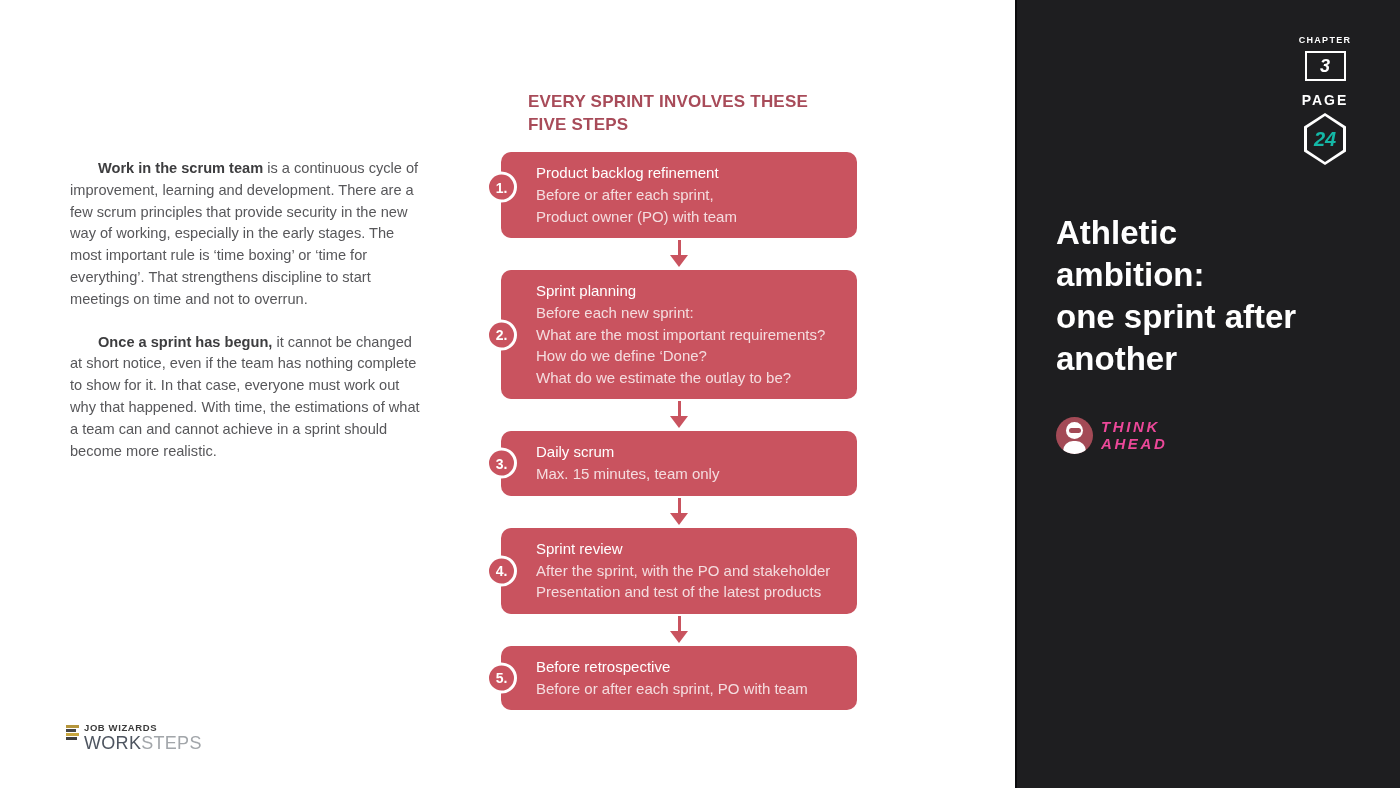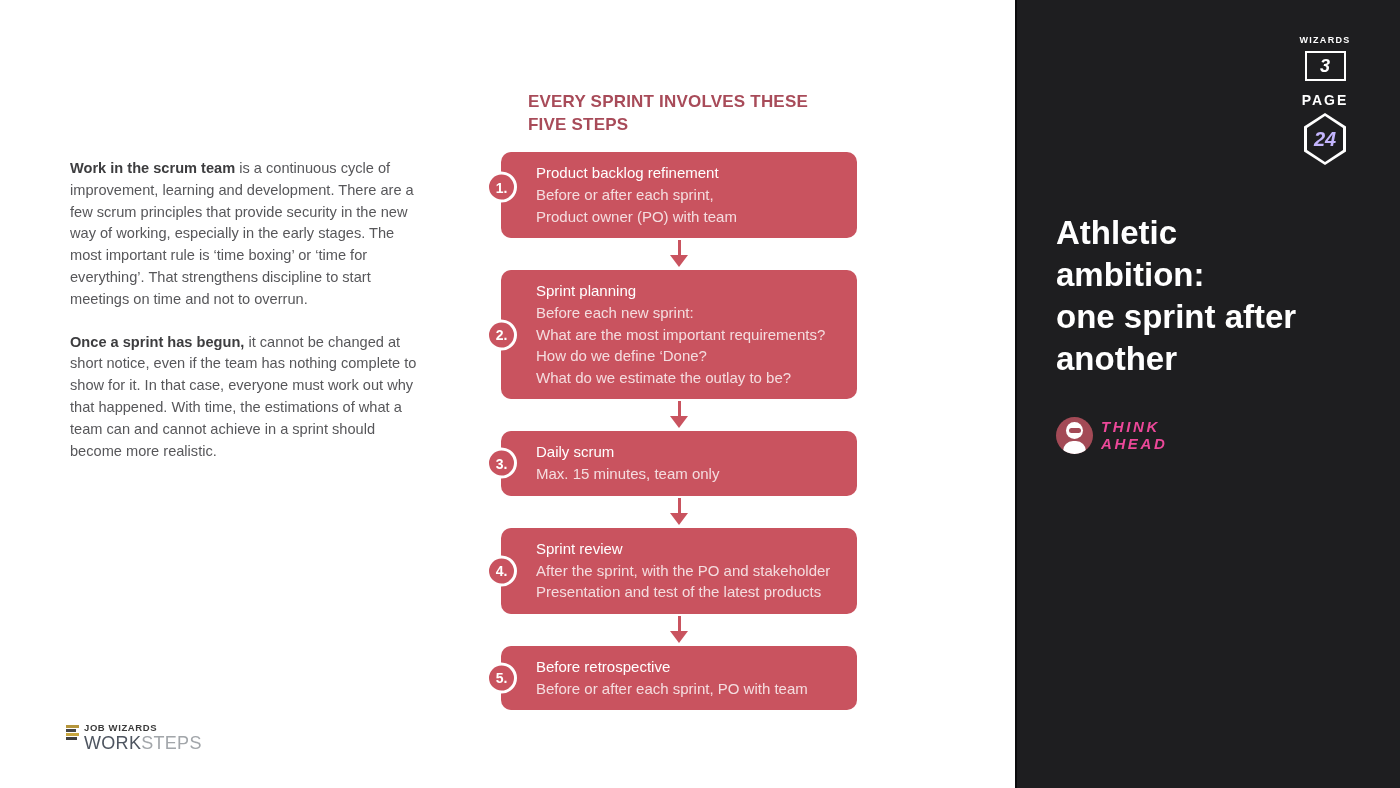--- a/index.html
+++ b/index.html
@@ -5,21 +5,21 @@
   html,body{margin:0;padding:0;background:#ffffff;}
   .page{
     position:relative;width:1400px;height:788px;overflow:hidden;
     font-family:"Liberation Sans",sans-serif;background:#ffffff;
   }
 
   
   .body-copy{position:absolute;left:70px;top:158px;width:352px;
     font-size:14.6px;line-height:21.8px;color:#57575a;}
   .body-copy p{margin:0 0 21px 0;}
-  .lead{font-weight:bold;color:#3d3d3f;}
+  .lead{font-weight:bold;color:#3d3d3f;margin-left:28px;}
 
   
   .diagram-heading{position:absolute;left:528px;top:91px;width:320px;
     font-size:17px;font-weight:bold;line-height:22.5px;color:#a84b59;letter-spacing:.2px;}
   .steps{position:absolute;left:501px;top:152px;width:356px;}
   .step{position:relative;background:#c9535f;border-radius:10px;
     padding:10px 16px 11px 35px;color:#ffffff;box-sizing:border-box;}
   .step-title{font-size:15px;font-weight:normal;line-height:22px;}
   .step-lines{font-size:15px;line-height:21.5px;color:rgba(255,255,255,.80);white-space:pre-line;}
   .badge{position:absolute;left:-15px;top:50%;transform:translateY(-50%);
@@ -38,21 +38,21 @@
   .chapter-label{font-size:9px;font-weight:bold;letter-spacing:1.3px;}
   .chapter-box{margin:6px auto 0;width:37px;height:26px;border:2.5px solid #ffffff;
     display:flex;align-items:center;justify-content:center;
     font-size:18px;font-weight:bold;font-style:italic;}
   .page-label{margin-top:11px;font-size:14px;font-weight:bold;letter-spacing:2px;}
   .hex{position:relative;margin:5px auto 0;width:42px;height:52px;background:#ffffff;
     clip-path:polygon(50% 0,100% 26%,100% 74%,50% 100%,0 74%,0 26%);}
   .hex-inner{position:absolute;left:3px;top:3px;right:3px;bottom:3px;background:#1e1e20;
     clip-path:polygon(50% 0,100% 26%,100% 74%,50% 100%,0 74%,0 26%);
     display:flex;align-items:center;justify-content:center;
-    font-size:20px;font-weight:bold;font-style:italic;color:#c4b5fd;}
+    font-size:20px;font-weight:bold;font-style:italic;color:#14b8a6;}
   .panel-title{position:absolute;left:39px;top:212px;margin:0;width:320px;
     font-size:33px;font-weight:bold;line-height:42px;color:#ffffff;white-space:pre-line;}
   .thinkahead{position:absolute;left:39px;top:417px;display:flex;align-items:center;}
   .ta-circle{position:relative;width:37px;height:37px;border-radius:50%;background:#a34a56;overflow:hidden;flex:none;}
   .ta-head{position:absolute;left:10px;top:5px;width:17px;height:17px;border-radius:50%;background:#ffffff;}
   .ta-visor{position:absolute;left:13px;top:11px;width:12px;height:5px;border-radius:3px;background:#a34a56;}
   .ta-body{position:absolute;left:7px;top:24px;width:23px;height:14px;border-radius:10px 10px 0 0;background:#ffffff;}
   .ta-text{margin-left:8px;font-size:15px;font-weight:bold;font-style:italic;
     letter-spacing:2.6px;line-height:16.5px;color:#ec4899;}
 
@@ -137,21 +137,21 @@
       <div class="badge">5.</div>
       <div class="step-title">Before retrospective</div>
       <div class="step-lines">Before or after each sprint, PO with team</div>
     </div>
 
   </div>
 
   <div class="panel">
 
     <div class="chapter-block">
-      <div class="chapter-label">WIZARDS</div>
+      <div class="chapter-label">CHAPTER</div>
       <div class="chapter-box">3</div>
       <div class="page-label">PAGE</div>
       <div class="hex">
         <div class="hex-inner">24</div>
       </div>
     </div>
 
     <h1 class="panel-title">Athletic
 ambition:
 one sprint after

